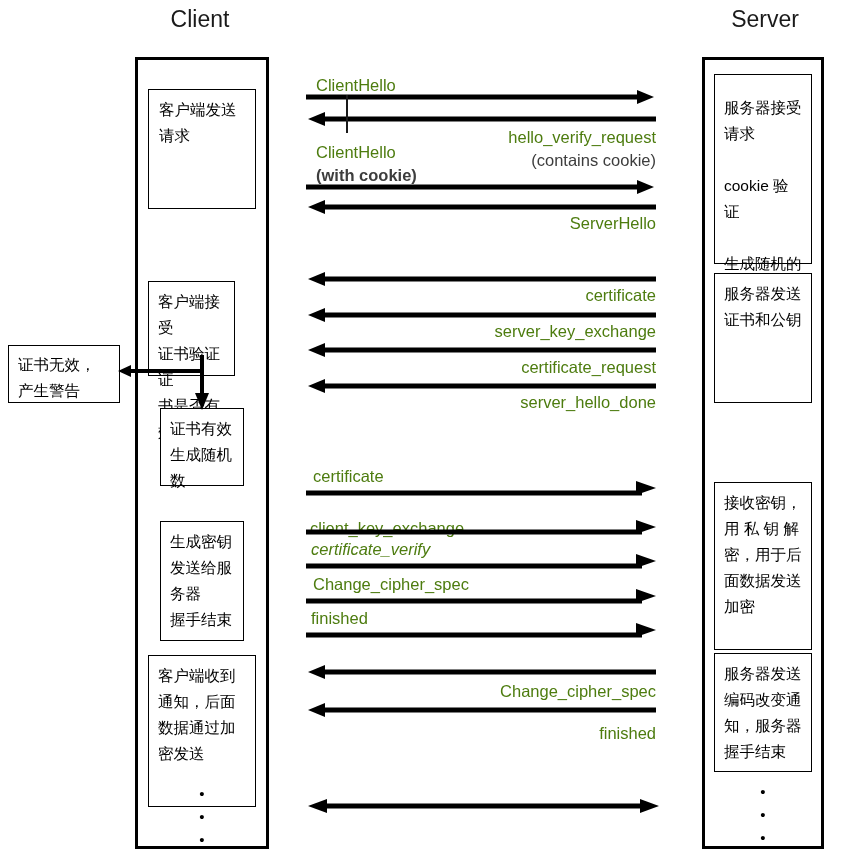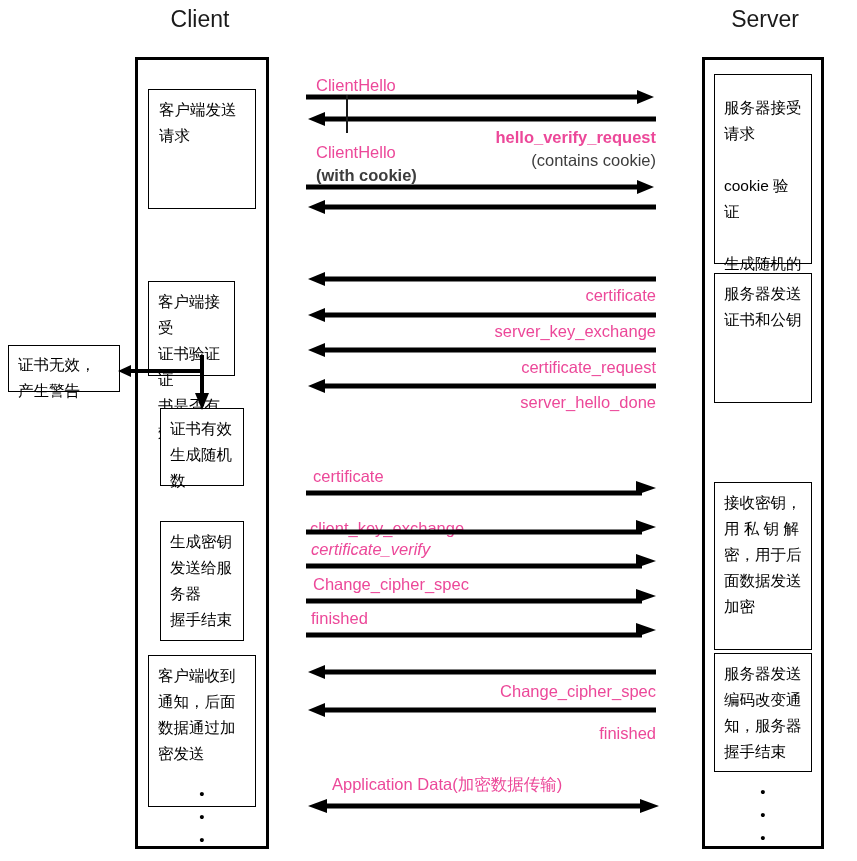--- a/index.html
+++ b/index.html
@@ -62,21 +62,21 @@
     line-height: 26px;
     padding: 6px 9px;
     white-space: pre-line;
   }
 
   
   .msg-label {
     position: absolute;
     font-size: 16.5px;
     line-height: 21px;
-    color: #ec4899;
+    color: #4d7c0f;
     white-space: nowrap;
   }
   .msg-label.right { text-align: right; }
   .msg-label.left  { text-align: left; }
   .msg-label.muted { color: #3d3d3d; }
   .tickline {
     position: absolute;
     width: 2px;
     background: #1a1a1a;
   }
@@ -124,21 +124,21 @@
 通知，后面
 数据通过加
 密发送</div>
 
   <div class="dots" style="left:148px; top:782px; width:108px;">
     <span>•</span>
     <span>•</span>
     <span>•</span>
   </div>
 
-  <div class="alert-box" style="left:8px; top:345px; width:112px; height:47px;">证书无效，
+  <div class="alert-box" style="left:8px; top:345px; width:112px; height:58px;">证书无效，
 产生警告</div>
 
   <svg class="arrowsvg" style="left:0px; top:330px; width:300px; height:100px;">
 
     <line x1="202" y1="41" x2="126" y2="41" stroke="#000" stroke-width="4"></line>
     <polygon points="118,41 131,35 131,47" fill="#000"></polygon>
 
     <line x1="202" y1="25" x2="202" y2="68" stroke="#000" stroke-width="4"></line>
     <polygon points="202,80 195,63 209,63" fill="#000"></polygon>
   </svg>
@@ -176,36 +176,37 @@
   <div class="msg-label left" style="left:316px; top:75px;">ClientHello</div>
   <svg class="arrowsvg" style="left:306px; top:90px; width:350px; height:14px;">
     <line x1="0" y1="7" x2="336" y2="7" stroke="#000" stroke-width="5"></line>
     <polygon points="348,7 331,0 331,14" fill="#000"></polygon>
   </svg>
 
   <svg class="arrowsvg" style="left:306px; top:112px; width:350px; height:14px;">
     <line x1="14" y1="7" x2="350" y2="7" stroke="#000" stroke-width="5"></line>
     <polygon points="2,7 19,0 19,14" fill="#000"></polygon>
   </svg>
-  <div class="msg-label right" style="left:356px; top:127px; width:300px;font-weight:bold;">hello_verify_request</div>
+  <div class="msg-label right" style="left:356px; top:127px; width:300px;">hello_verify_request</div>
   <div class="msg-label right muted" style="left:356px; top:150px; width:300px;">(contains cookie)</div>
 
   <div class="tickline" style="left:346px; top:95px; height:38px;"></div>
 
   <div class="msg-label left" style="left:316px; top:142px;">ClientHello</div>
   <div class="msg-label left muted" style="left:316px; top:165px;font-weight:bold;">(with cookie)</div>
   <svg class="arrowsvg" style="left:306px; top:180px; width:350px; height:14px;">
     <line x1="0" y1="7" x2="336" y2="7" stroke="#000" stroke-width="5"></line>
     <polygon points="348,7 331,0 331,14" fill="#000"></polygon>
   </svg>
 
   <svg class="arrowsvg" style="left:306px; top:200px; width:350px; height:14px;">
     <line x1="14" y1="7" x2="350" y2="7" stroke="#000" stroke-width="5"></line>
     <polygon points="2,7 19,0 19,14" fill="#000"></polygon>
   </svg>
+  <div class="msg-label right" style="left:356px; top:213px; width:300px;">ServerHello</div>
 
   <svg class="arrowsvg" style="left:306px; top:272px; width:350px; height:14px;">
     <line x1="14" y1="7" x2="350" y2="7" stroke="#000" stroke-width="5"></line>
     <polygon points="2,7 19,0 19,14" fill="#000"></polygon>
   </svg>
   <div class="msg-label right" style="left:356px; top:285px; width:300px;">certificate</div>
 
   <svg class="arrowsvg" style="left:306px; top:308px; width:350px; height:14px;">
     <line x1="14" y1="7" x2="350" y2="7" stroke="#000" stroke-width="5"></line>
     <polygon points="2,7 19,0 19,14" fill="#000"></polygon>
@@ -259,20 +260,19 @@
     <polygon points="2,7 19,0 19,14" fill="#000"></polygon>
   </svg>
   <div class="msg-label right" style="left:356px; top:681px; width:300px;">Change_cipher_spec</div>
 
   <svg class="arrowsvg" style="left:306px; top:703px; width:350px; height:14px;">
     <line x1="14" y1="7" x2="350" y2="7" stroke="#000" stroke-width="5"></line>
     <polygon points="2,7 19,0 19,14" fill="#000"></polygon>
   </svg>
   <div class="msg-label right" style="left:356px; top:723px; width:300px;">finished</div>
 
-  <div class="msg-label left" style="left:332px; top:774px;">Application Data(加密数据传输)</div>
   <svg class="arrowsvg" style="left:306px; top:798px; width:355px; height:16px;">
     <line x1="16" y1="8" x2="338" y2="8" stroke="#000" stroke-width="5"></line>
     <polygon points="2,8 21,1 21,15" fill="#000"></polygon>
     <polygon points="353,8 334,1 334,15" fill="#000"></polygon>
   </svg>
 
 </div>
 
 </body></html>

